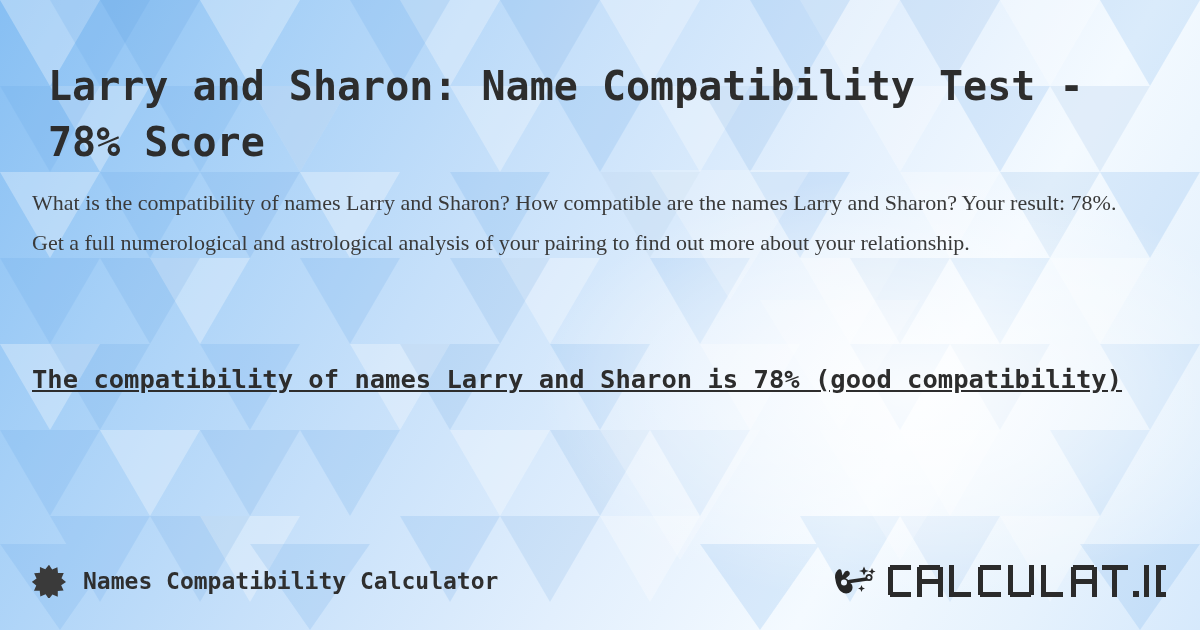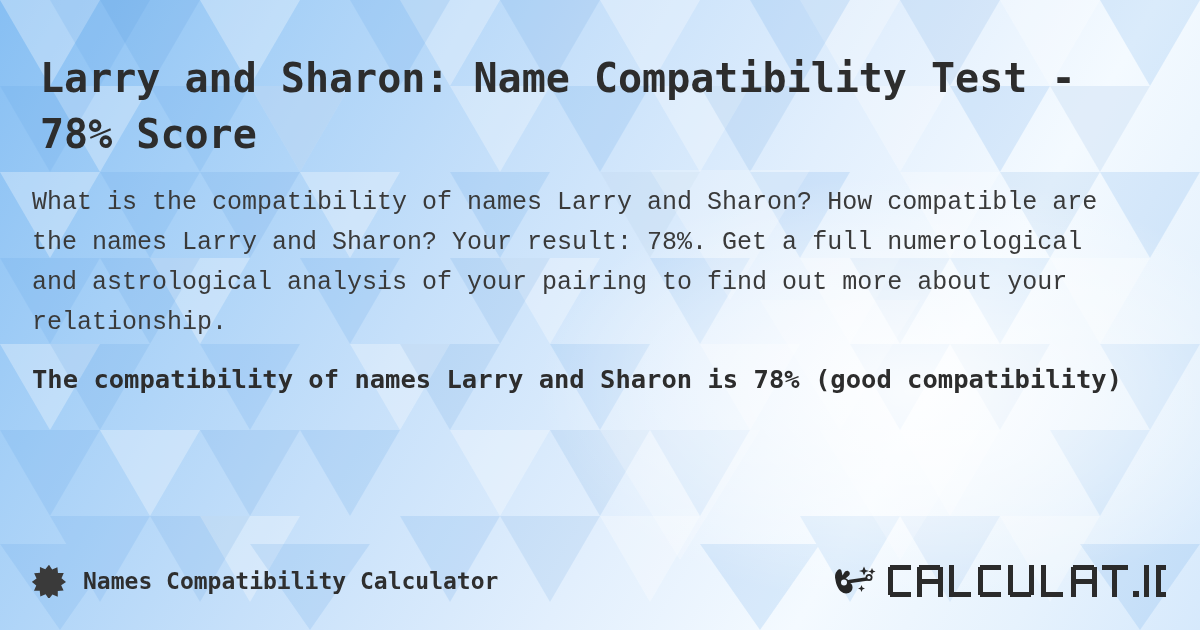--- a/index.html
+++ b/index.html
@@ -54,56 +54,57 @@
     inset: 0;
     padding: 0 32px;
     box-sizing: border-box;
   }
 
   #page-title {
     position: absolute;
     left: 32px;
     top: 42px;
     width: 1110px;
-    margin: 8px;
+    margin: 16px;
     font-family: "DejaVu Sans Mono", monospace;
     font-weight: bold;
     font-size: 40px;
     line-height: 56px;
     letter-spacing: 0px;
     color: #2d2d2d;
     white-space: pre-wrap;
   }
 
   #intro-paragraph {
     position: absolute;
     left: 32px;
     top: 183px;
     width: 1110px;
     margin: 0;
-    font-family: Liberation Mono, monospace;
+    font-family: Liberation Serif, serif;
     font-weight: normal;
-    font-size: 25px;
+    font-size: 22px;
     line-height: 40px;
     color: #3a3a3a;
     white-space: pre-wrap;
   }
 
   #result-statement {
     position: absolute;
     left: 32px;
     top: 357px;
     width: 1110px;
     margin: 0;
     font-family: "DejaVu Sans Mono", monospace;
     font-weight: bold;
     font-size: 25.5px;
     line-height: 44px;
     color: #2d2d2d;
     white-space: pre-wrap;
+    text-decoration: underline;
   }
 
   
   #footer {
     position: absolute;
     left: 32px;
     right: 32px;
     bottom: 22px;
     height: 54px;
     display: flex;

